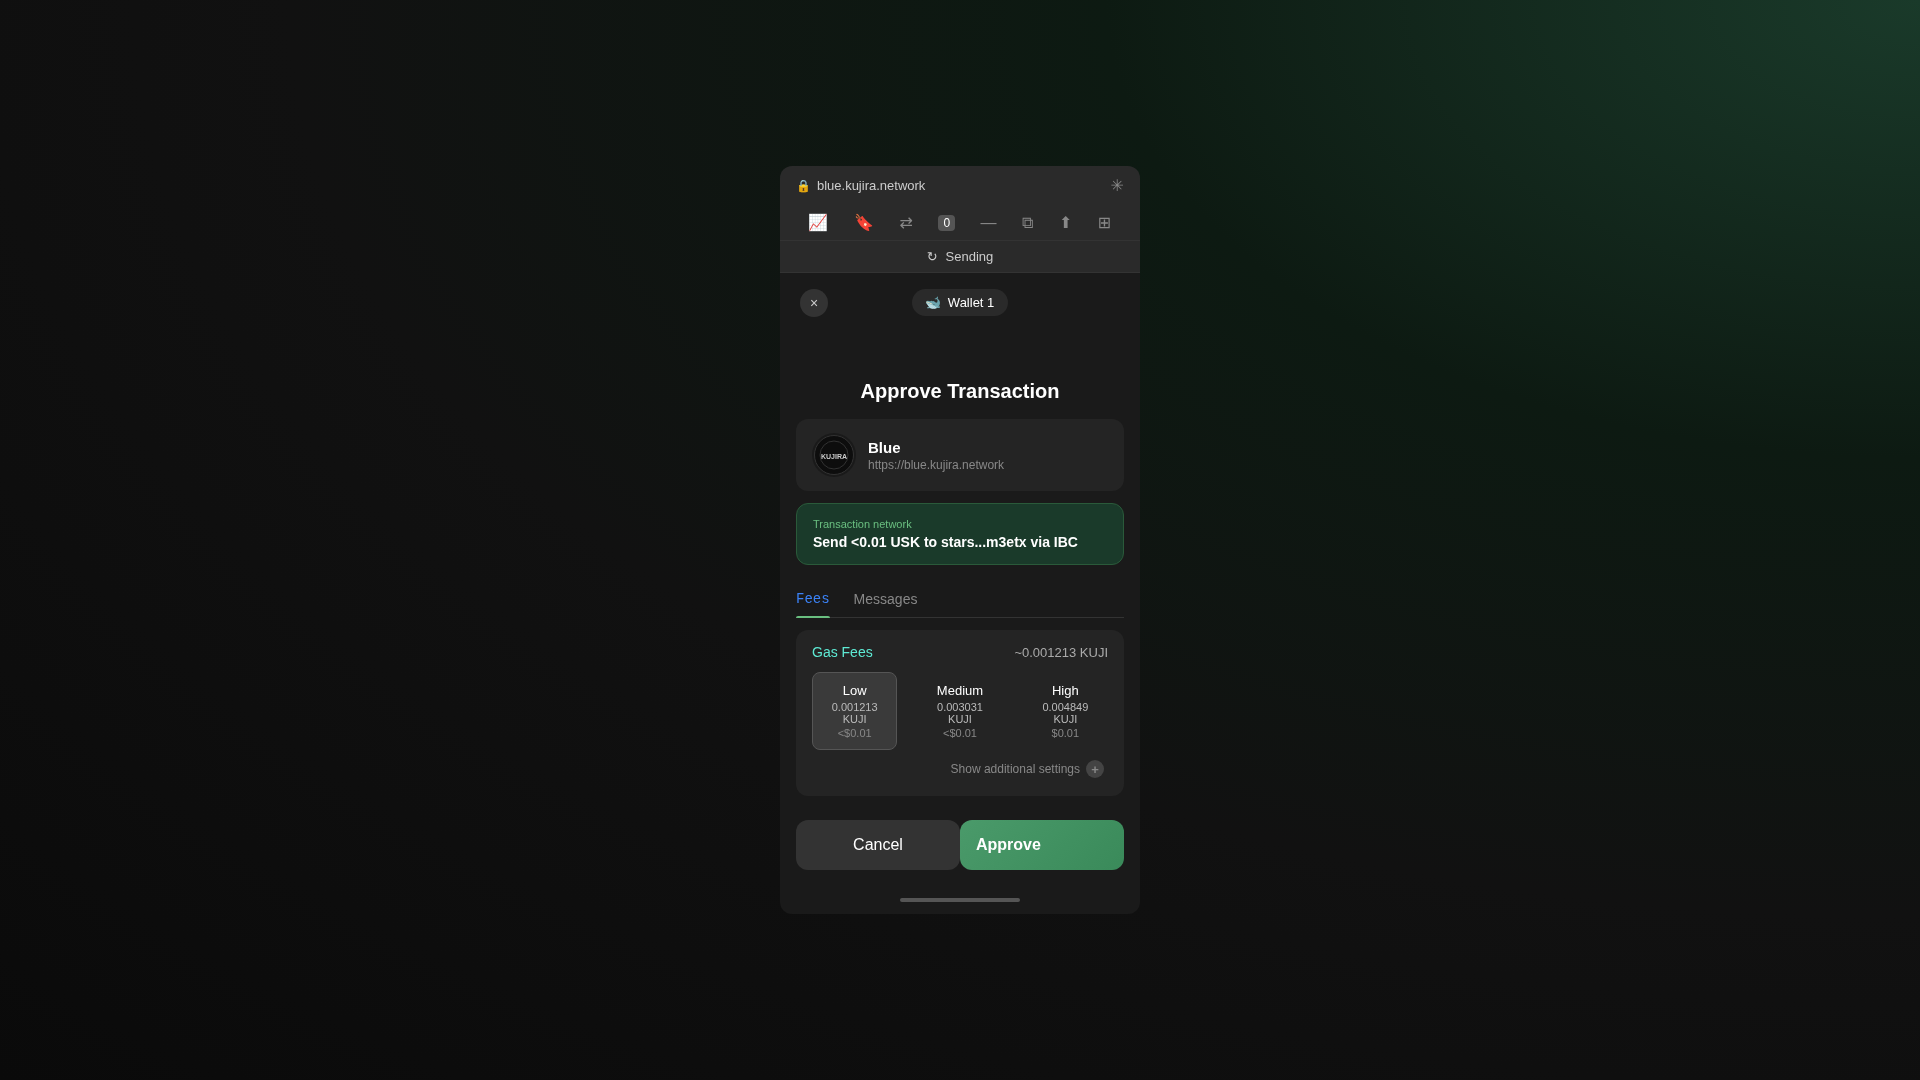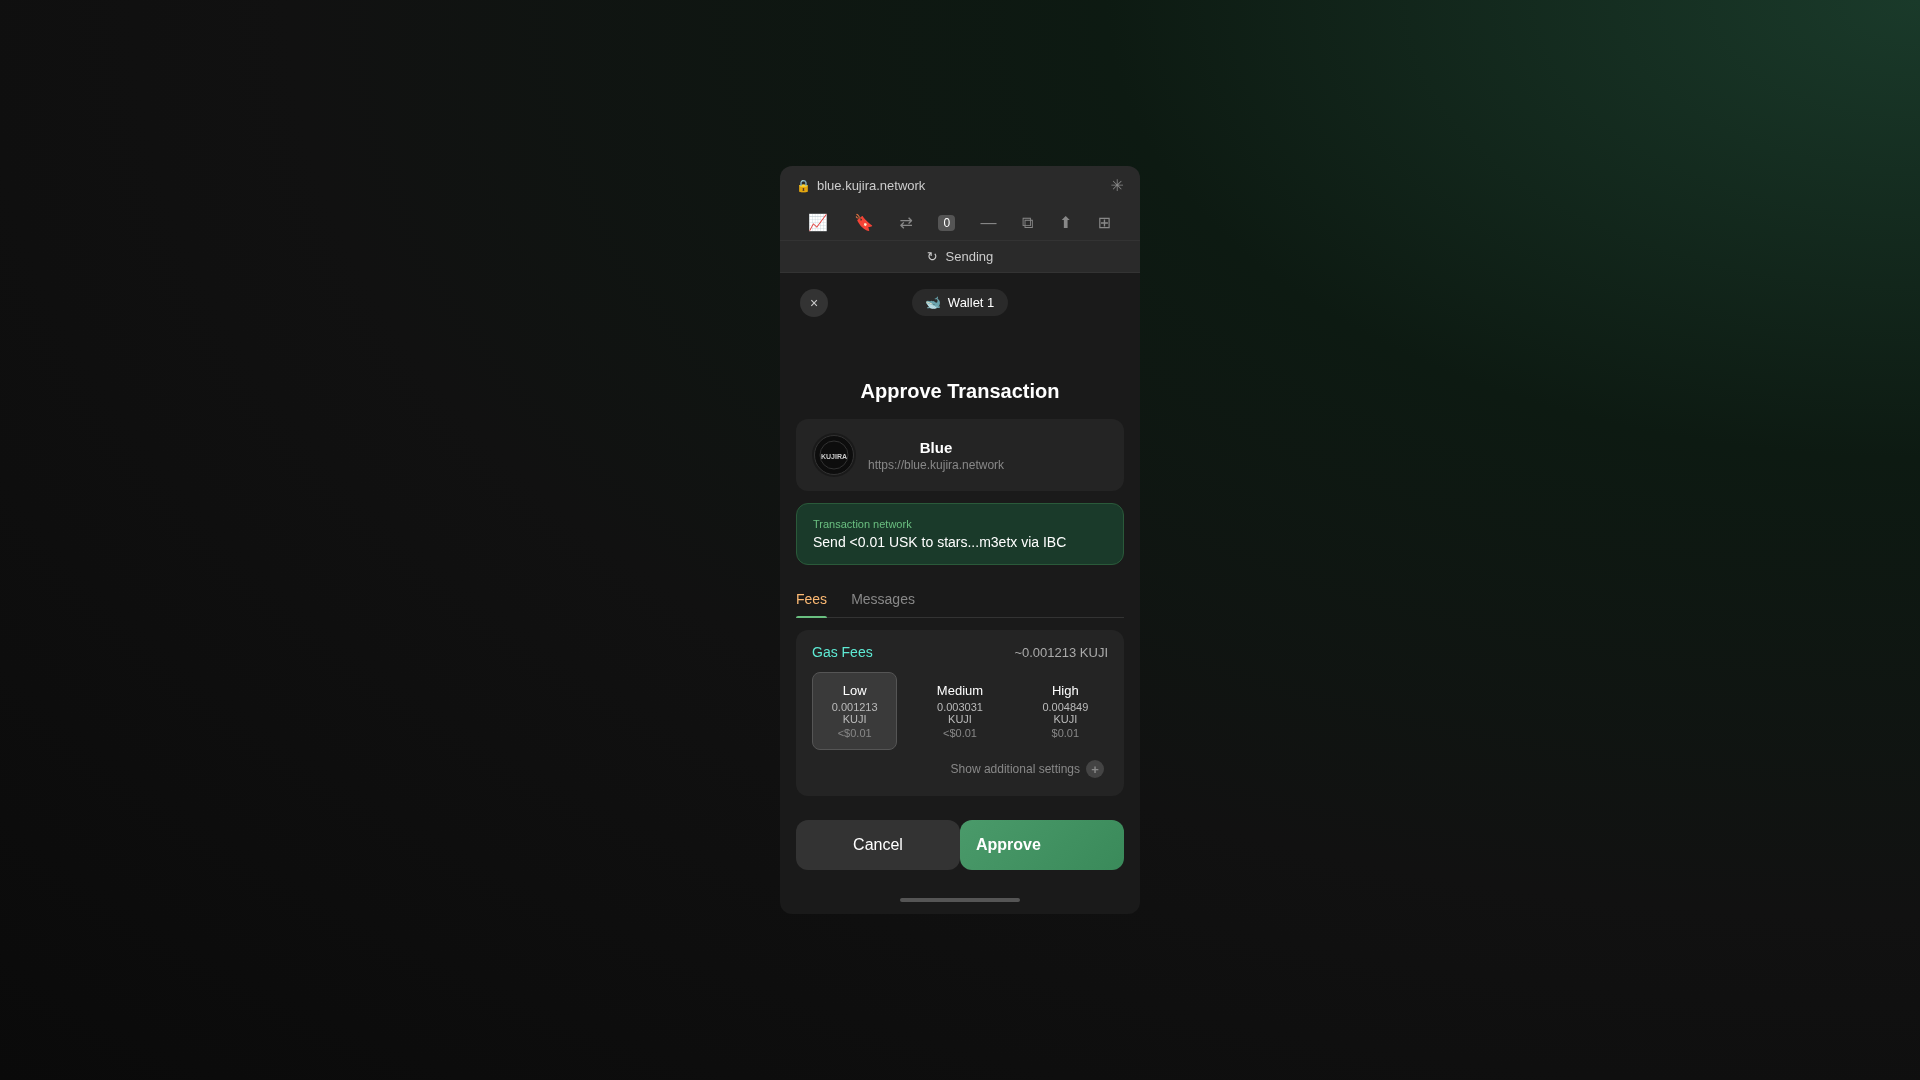--- a/index.html
+++ b/index.html
@@ -137,21 +137,20 @@
     }
 
     .site-info-card {
       margin: 0 16px 12px;
       background: #242424;
       border-radius: 12px;
       padding: 14px 16px;
       display: flex;
       align-items: center;
       gap: 12px;
-      text-align: center;
     }
 
     .site-logo {
       width: 44px;
       height: 44px;
       background: #1a1a1a;
       border-radius: 50%;
       display: flex;
       align-items: center;
       justify-content: center;
@@ -183,42 +182,43 @@
       color: #6abf80;
       font-size: 11px;
       font-weight: 500;
       margin-bottom: 4px;
       text-transform: none;
     }
 
     .tx-details-text {
       color: #fff;
       font-size: 14px;
-      font-weight: 400;
+      font-weight: 700;
     }
 
     .tabs-row {
       display: flex;
       border-bottom: 1px solid #333;
       margin: 0 16px;
       gap: 0;
     }
 
     .tab {
       padding: 10px 0;
       margin-right: 24px;
       color: #888;
       font-size: 14px;
       cursor: pointer;
       position: relative;
     }
 
     .tab.active {
-      color: #fdba74;
+      color: #3b82f6;
       font-weight: 500;
+      font-family: Liberation Mono, monospace;
     }
 
     .tab.active::after {
       content: '';
       position: absolute;
       bottom: -1px;
       left: 0;
       right: 0;
       height: 2px;
       background: #6abf80;

